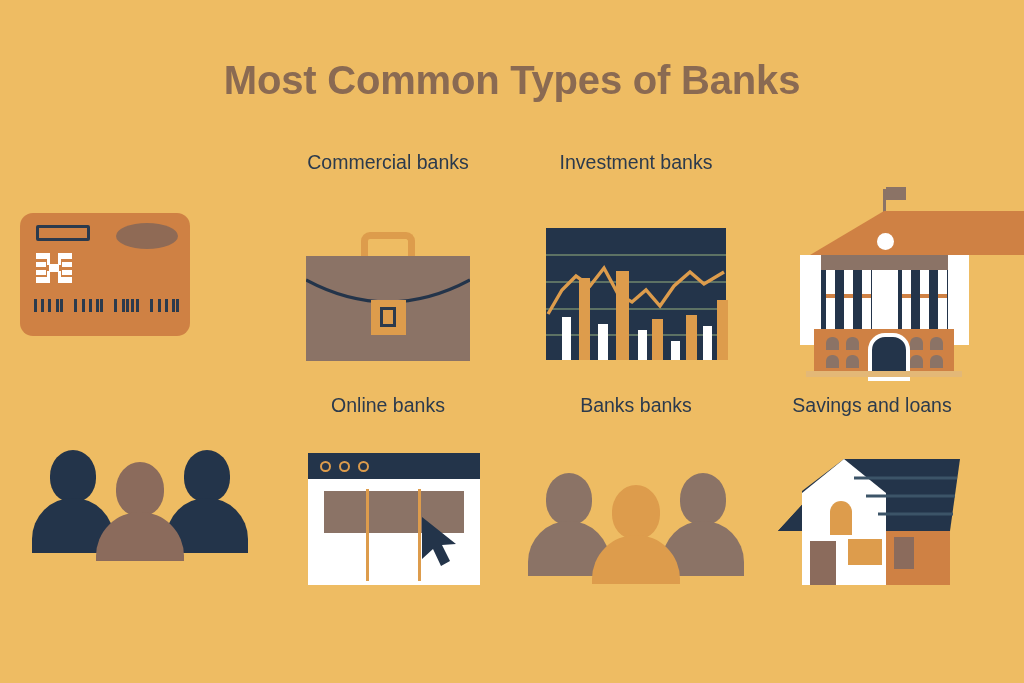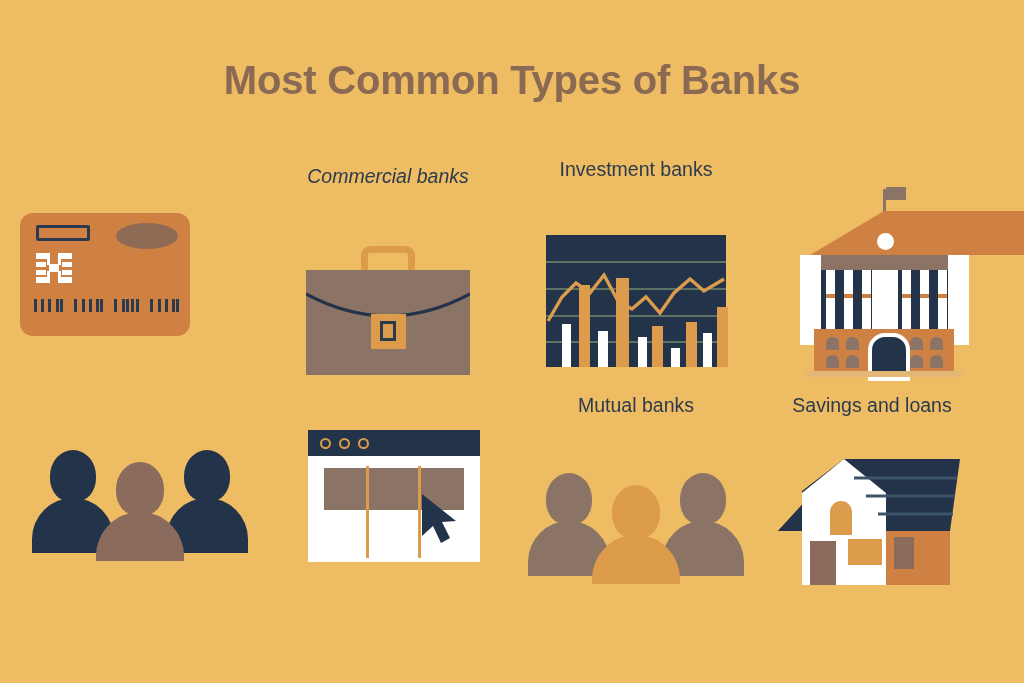--- a/index.html
+++ b/index.html
@@ -158,35 +158,35 @@
             <i style="left:116px;"></i>
               <i style="left:124px;"></i>
               <i style="left:131px;"></i>
               <i style="left:138px;"></i>
               <i style="left:142px;"></i>
           </div>
         </div>
       </div>
     </div>
 
-    <div class="cell" style="left:260px;top:20px;font-style:italic;">
+    <div class="cell" style="left:260px;top:6px;">
       <div class="cell-label">Commercial banks</div>
       <div class="art">
         <div class="bc-handle"></div>
         <div class="bc-body"></div>
         <svg class="bc-flap" viewBox="0 0 164 44">
           <path d="M0 2 Q82 46 164 2" stroke="#23344a" stroke-width="3.2" fill="none"></path>
         </svg>
         <div class="bc-clasp">
           <div class="bc-clasp-in"></div>
         </div>
       </div>
     </div>
 
-    <div class="cell" style="left:508px;top:6px;margin-top:7px;">
+    <div class="cell" style="left:508px;top:6px;">
       <div class="cell-label">Investment banks</div>
       <div class="art">
         <div class="iv">
           <div class="iv-grid">
             <i style="top:26px;"></i>
               <i style="top:53px;"></i>
               <i style="top:80px;"></i>
               <i style="top:106px;"></i>
           </div>
           <svg class="iv-line" width="180" height="132" viewBox="0 0 180 132">
@@ -254,39 +254,40 @@
           <i class="p-body" style="left:0px;top:62px;width:82px;height:55px;background:#23344a;"></i>
           <i class="p-head" style="left:152px;top:14px;width:46px;height:52px;background:#23344a;"></i>
           <i class="p-body" style="left:134px;top:62px;width:82px;height:55px;background:#23344a;"></i>
           <i class="p-head" style="left:84px;top:26px;width:48px;height:54px;background:#8b6b5c;"></i>
           <i class="p-body" style="left:64px;top:76px;width:88px;height:49px;background:#8b6b5c;"></i>
         </div>
       </div>
     </div>
 
     <div class="cell" style="left:260px;top:249px;">
+      <div class="cell-label">Online banks</div>
       <div class="art">
         <div class="ob">
           <div class="ob-bar">
             <i class="ob-dot" style="left:12px;"></i>
             <i class="ob-dot" style="left:31px;"></i>
             <i class="ob-dot" style="left:50px;"></i>
           </div>
           <div class="ob-block"></div>
           <i class="ob-vline" style="left:58px;"></i>
           <i class="ob-vline" style="left:110px;"></i>
           <svg class="ob-cursor" width="46" height="56" viewBox="0 0 46 56">
             <path d="M4 2 L4 44 L15 34 L23 51 L32 46 L24 30 L38 29 Z" fill="#23344a"></path>
           </svg>
         </div>
       </div>
     </div>
 
     <div class="cell" style="left:508px;top:249px;">
-      <div class="cell-label">Mutual banks</div>
+      <div class="cell-label">Banks banks</div>
       <div class="art">
         <div class="ppl">
           <i class="p-head" style="left:18px;top:14px;width:46px;height:52px;background:#8b7366;"></i>
           <i class="p-body" style="left:0px;top:62px;width:82px;height:55px;background:#8b7366;"></i>
           <i class="p-head" style="left:152px;top:14px;width:46px;height:52px;background:#8b7366;"></i>
           <i class="p-body" style="left:134px;top:62px;width:82px;height:55px;background:#8b7366;"></i>
           <i class="p-head" style="left:84px;top:26px;width:48px;height:54px;background:#dd9c4c;"></i>
           <i class="p-body" style="left:64px;top:76px;width:88px;height:49px;background:#dd9c4c;"></i>
         </div>
       </div>

